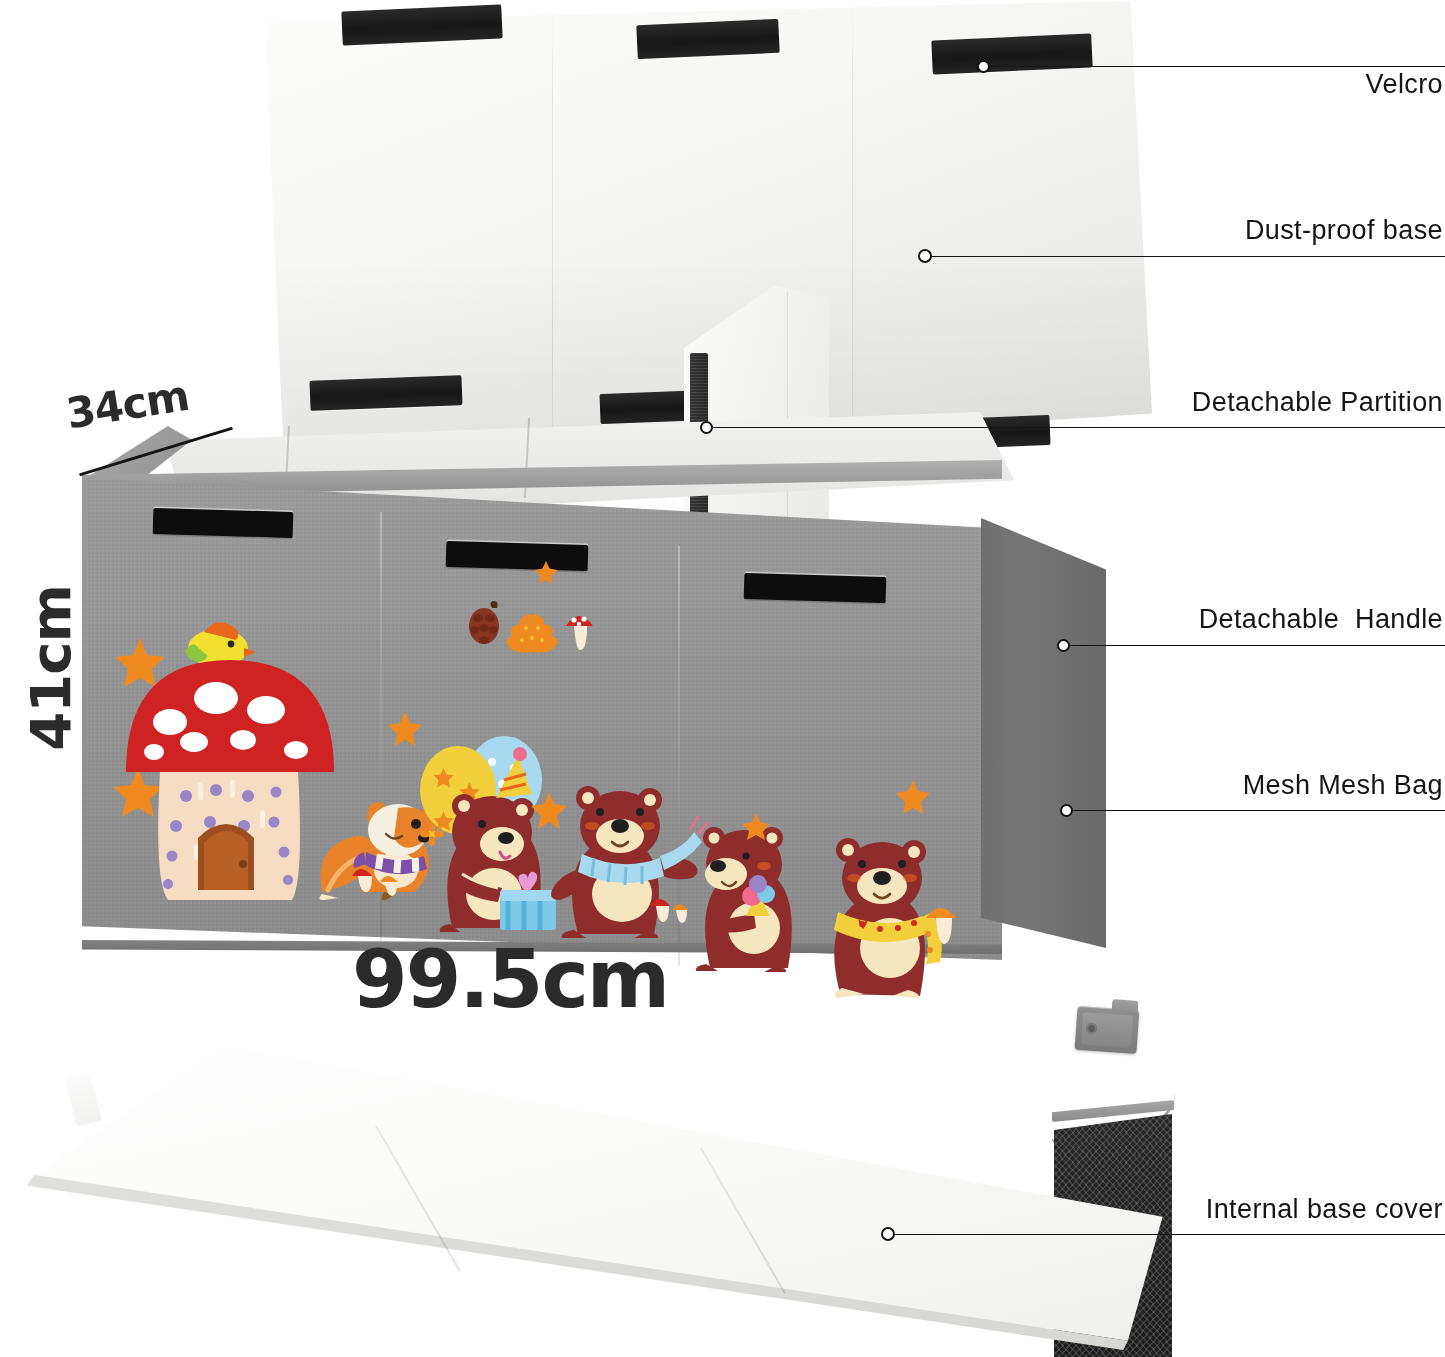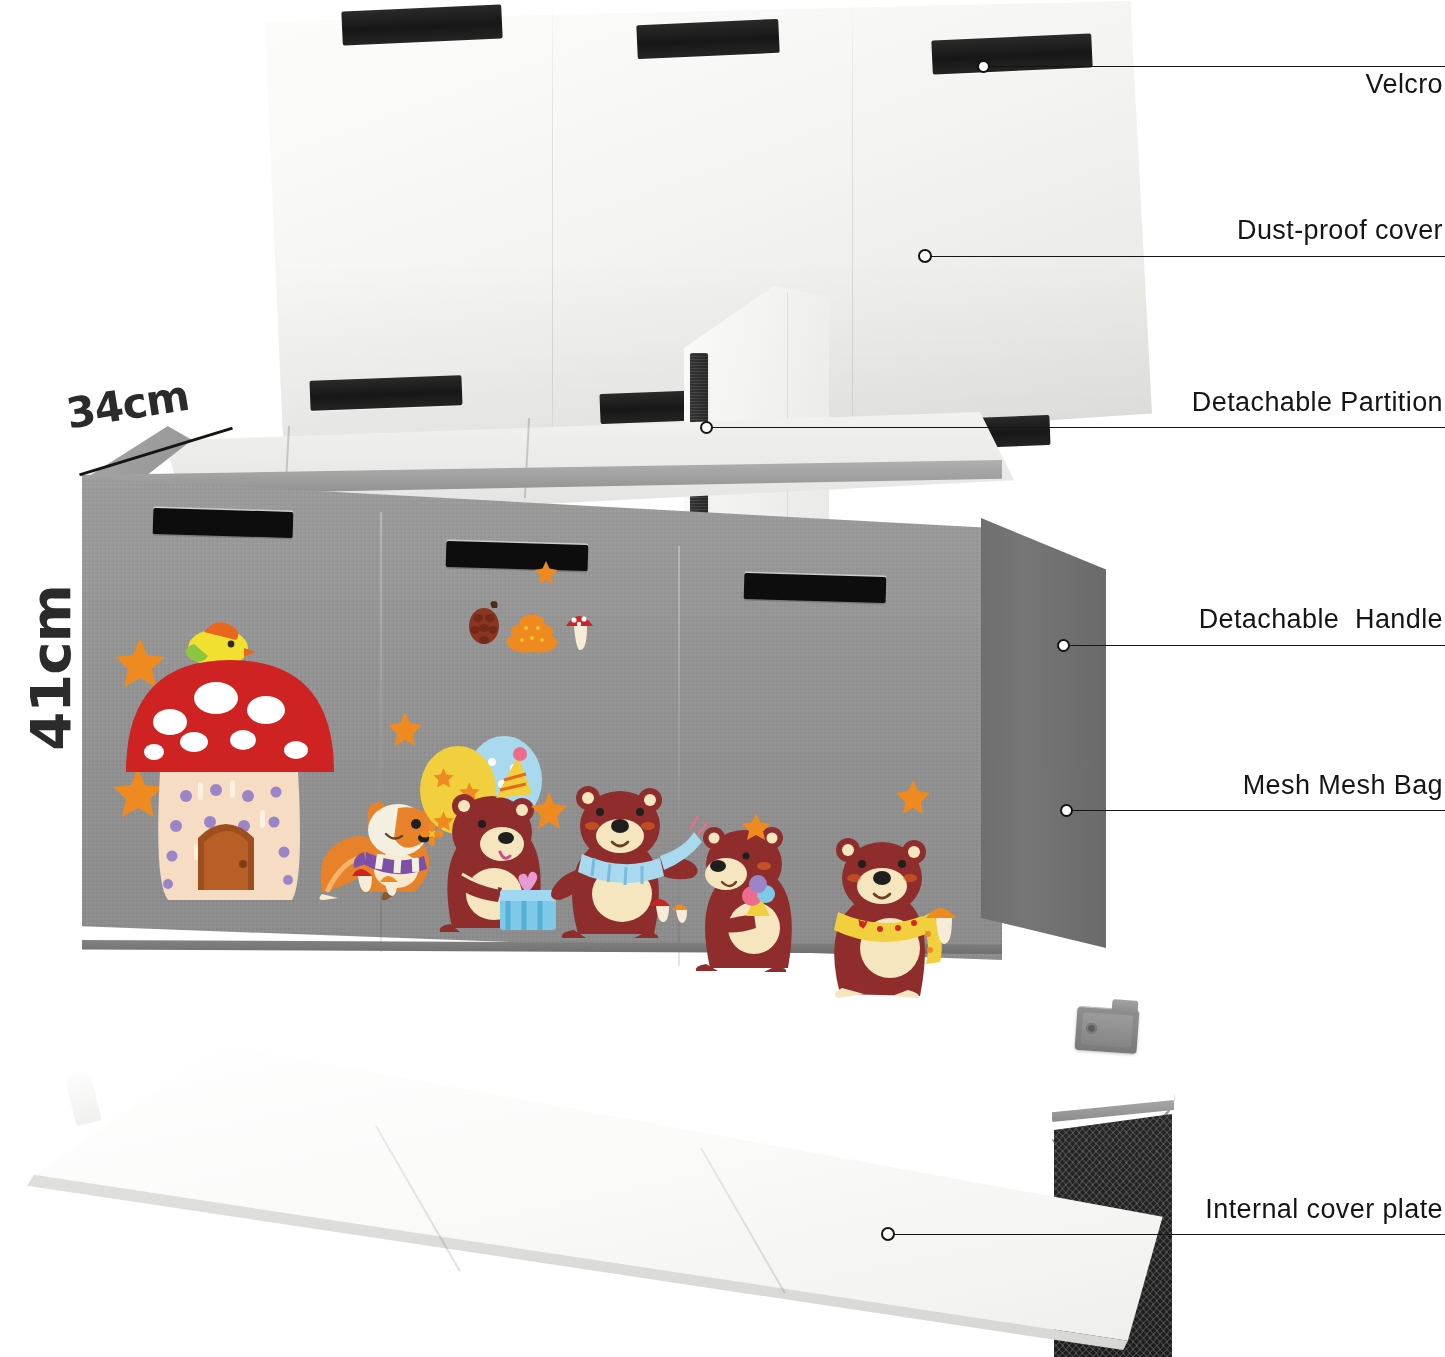--- a/index.html
+++ b/index.html
@@ -627,46 +627,47 @@
   <div id="plate" class="panel">
     <div class="plate-top"></div>
     <div class="plate-edge"></div>
     <div class="plate-fold" style="left:355px;top:86px;height:168px;transform:rotate(-30deg);transform-origin:top;"></div>
     <div class="plate-fold" style="left:680px;top:108px;height:168px;transform:rotate(-30deg);transform-origin:top;"></div>
   </div>
   <div class="plate-tab"></div>
 
   <div class="dim dim-34">34cm</div>
   <div class="dim dim-41">41cm</div>
+  <div class="dim dim-995">99.5cm</div>
 
   <div class="leader" style="left:76px;top:450px;width:160px;transform:rotate(-17deg);border-top-width:3px;"></div>
 
   <div class="callout-label" style="right:2px;top:28px;margin-top:43px;">Velcro</div>
   <div class="callout-rule" style="left:1178px;top:66px;width:267px;"></div>
   <div class="leader" style="left:983px;top:66px;width:197px;"></div>
   <div class="dot-solid" style="left:977px;top:60px;"></div>
 
-  <div class="callout-label" style="right:2px;top:217px;">Dust-proof cover</div>
+  <div class="callout-label" style="right:2px;top:217px;">Dust-proof base</div>
   <div class="callout-rule" style="left:1200px;top:256px;width:245px;"></div>
   <div class="leader" style="left:925px;top:256px;width:278px;"></div>
   <div class="dot-hollow" style="left:918px;top:249px;"></div>
 
   <div class="callout-label" style="right:2px;top:389px;margin-left:44px;">Detachable Partition</div>
   <div class="callout-rule" style="left:1157px;top:427px;width:288px;"></div>
   <div class="leader" style="left:706px;top:427px;width:453px;"></div>
   <div class="dot-solid" style="left:700px;top:421px;"></div>
 
   <div class="callout-label" style="right:2px;top:606px;">Detachable  Handle</div>
   <div class="callout-rule" style="left:1167px;top:645px;width:278px;"></div>
   <div class="leader" style="left:1064px;top:645px;width:106px;"></div>
   <div class="dot-solid" style="left:1057px;top:639px;"></div>
 
   <div class="callout-label" style="right:2px;top:772px;">Mesh Mesh Bag</div>
   <div class="callout-rule" style="left:1231px;top:810px;width:214px;"></div>
   <div class="leader" style="left:1066px;top:810px;width:168px;"></div>
   <div class="dot-solid" style="left:1060px;top:804px;"></div>
 
-  <div class="callout-label" style="right:2px;top:1196px;">Internal cover plate</div>
+  <div class="callout-label" style="right:2px;top:1196px;">Internal base cover</div>
   <div class="callout-rule" style="left:1166px;top:1234px;width:279px;"></div>
   <div class="leader" style="left:889px;top:1234px;width:280px;"></div>
   <div class="dot-hollow" style="left:881px;top:1227px;"></div>
 
 </div>
 
 </body></html>

